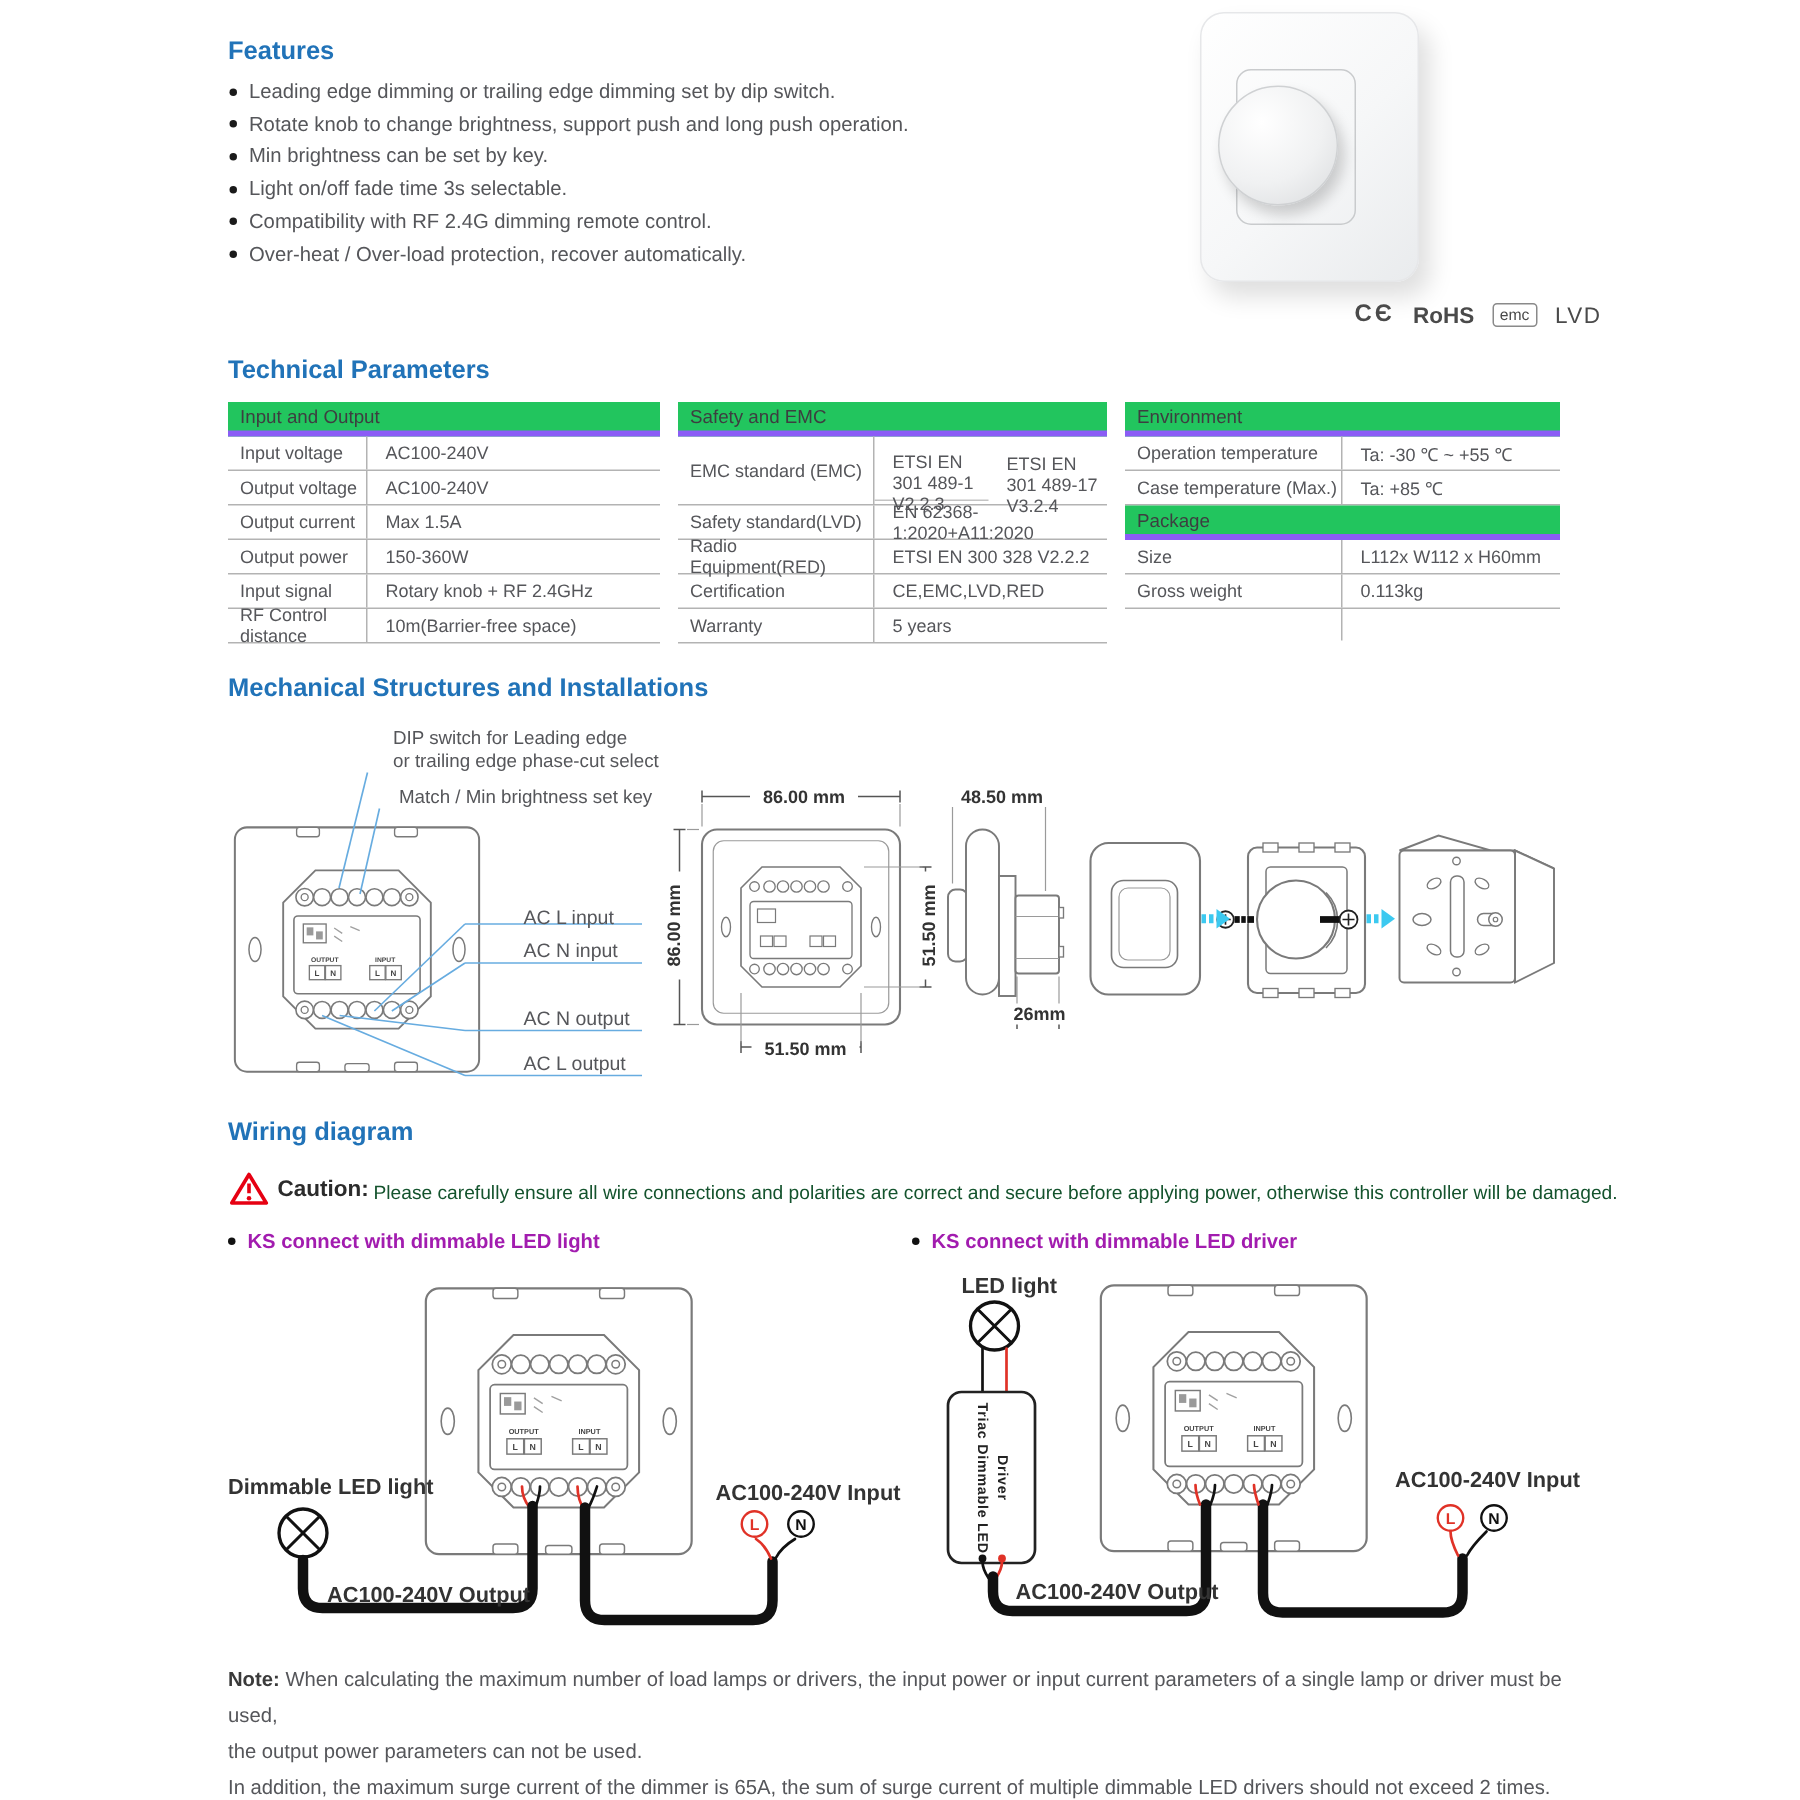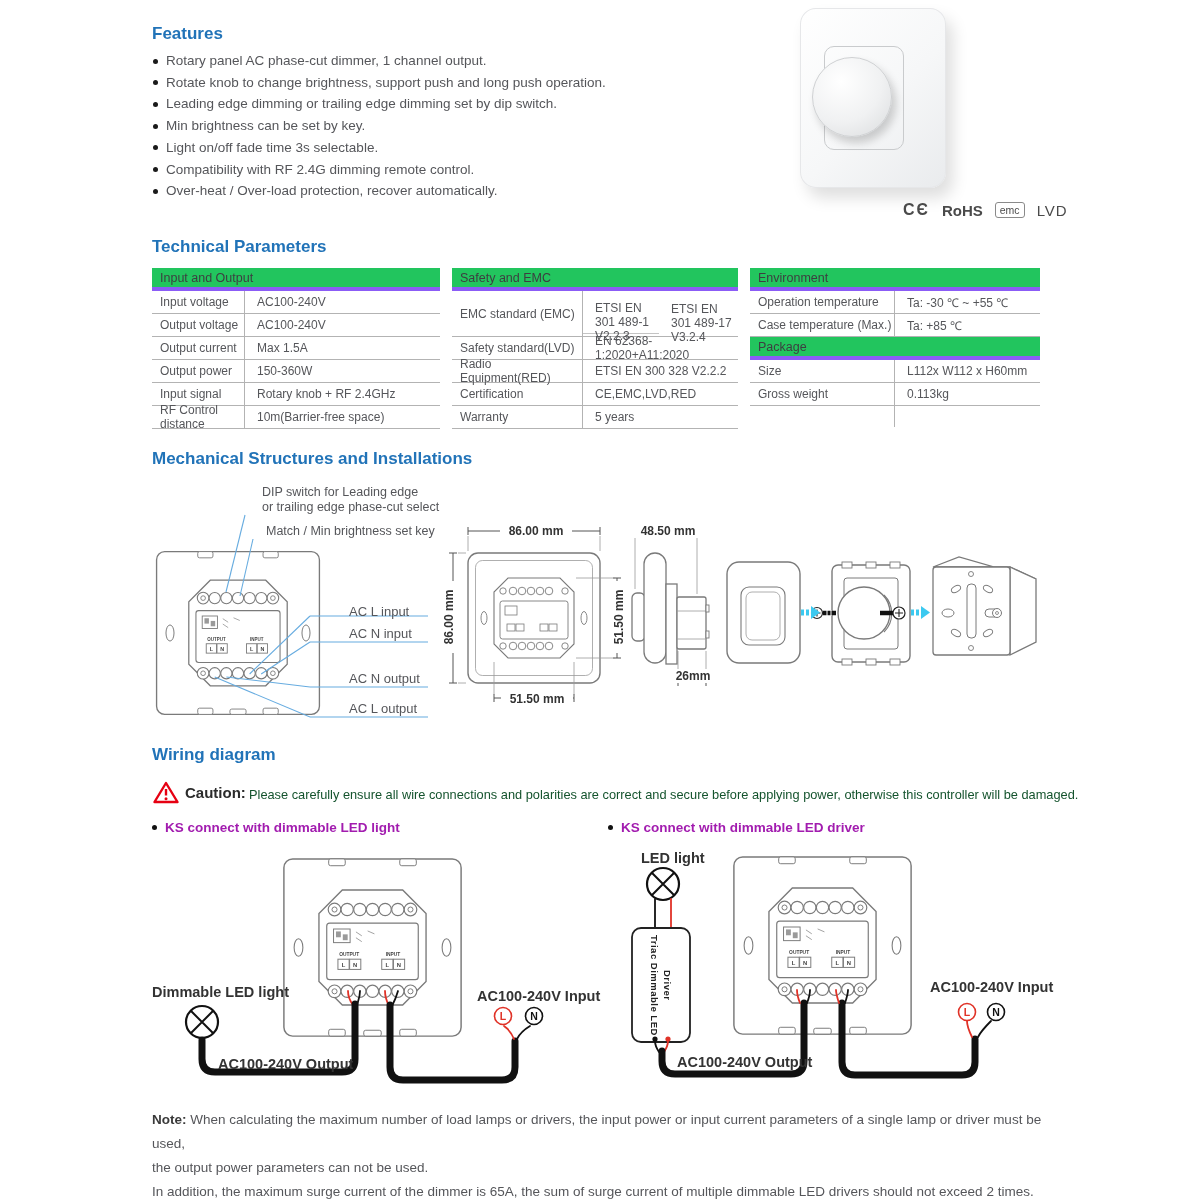--- a/index.html
+++ b/index.html
@@ -97,23 +97,22 @@
           <circle cx="82" cy="140" r="6.3" stroke-width="1.2"></circle>
         <circle cx="95" cy="140" r="6.3" stroke-width="1.2"></circle>
           <circle cx="108" cy="140" r="6.3" stroke-width="1.2"></circle>
         <circle cx="121" cy="140" r="6.3" stroke-width="1.2"></circle>
       </g>
     </defs>
   </svg>
 
   <div class="abs h1" style="left:152px;top:24px;">Features</div>
   <div class="abs" style="left:152px;top:50px;">
-    <div class="feat-item">Rotary panel AC phase-cut dimmer,  1 channel output.</div>
+    <div class="feat-item">Leading edge dimming or trailing edge dimming set by dip switch.</div>
     <div class="feat-item">Rotate knob to change brightness, support push and long push operation.</div>
-    <div class="feat-item">Leading edge dimming or trailing edge dimming set by dip switch.</div>
     <div class="feat-item">Min brightness can be set by key.</div>
     <div class="feat-item">Light on/off fade time 3s selectable.</div>
     <div class="feat-item">Compatibility with RF 2.4G dimming remote control.</div>
     <div class="feat-item">Over-heat / Over-load protection, recover automatically.</div>
   </div>
 
   <div class="plate">
     <div class="plate-inner"></div>
     <div class="knob"></div>
   </div>

